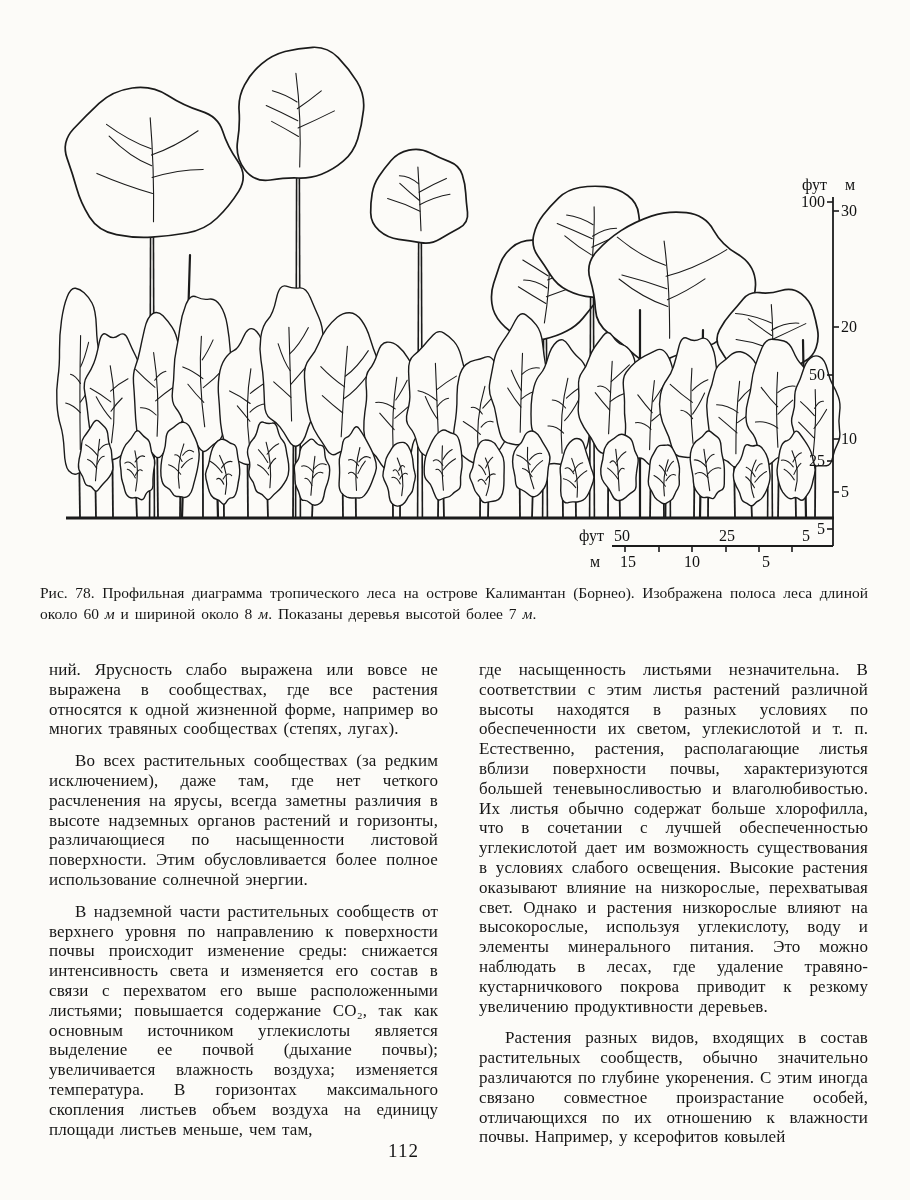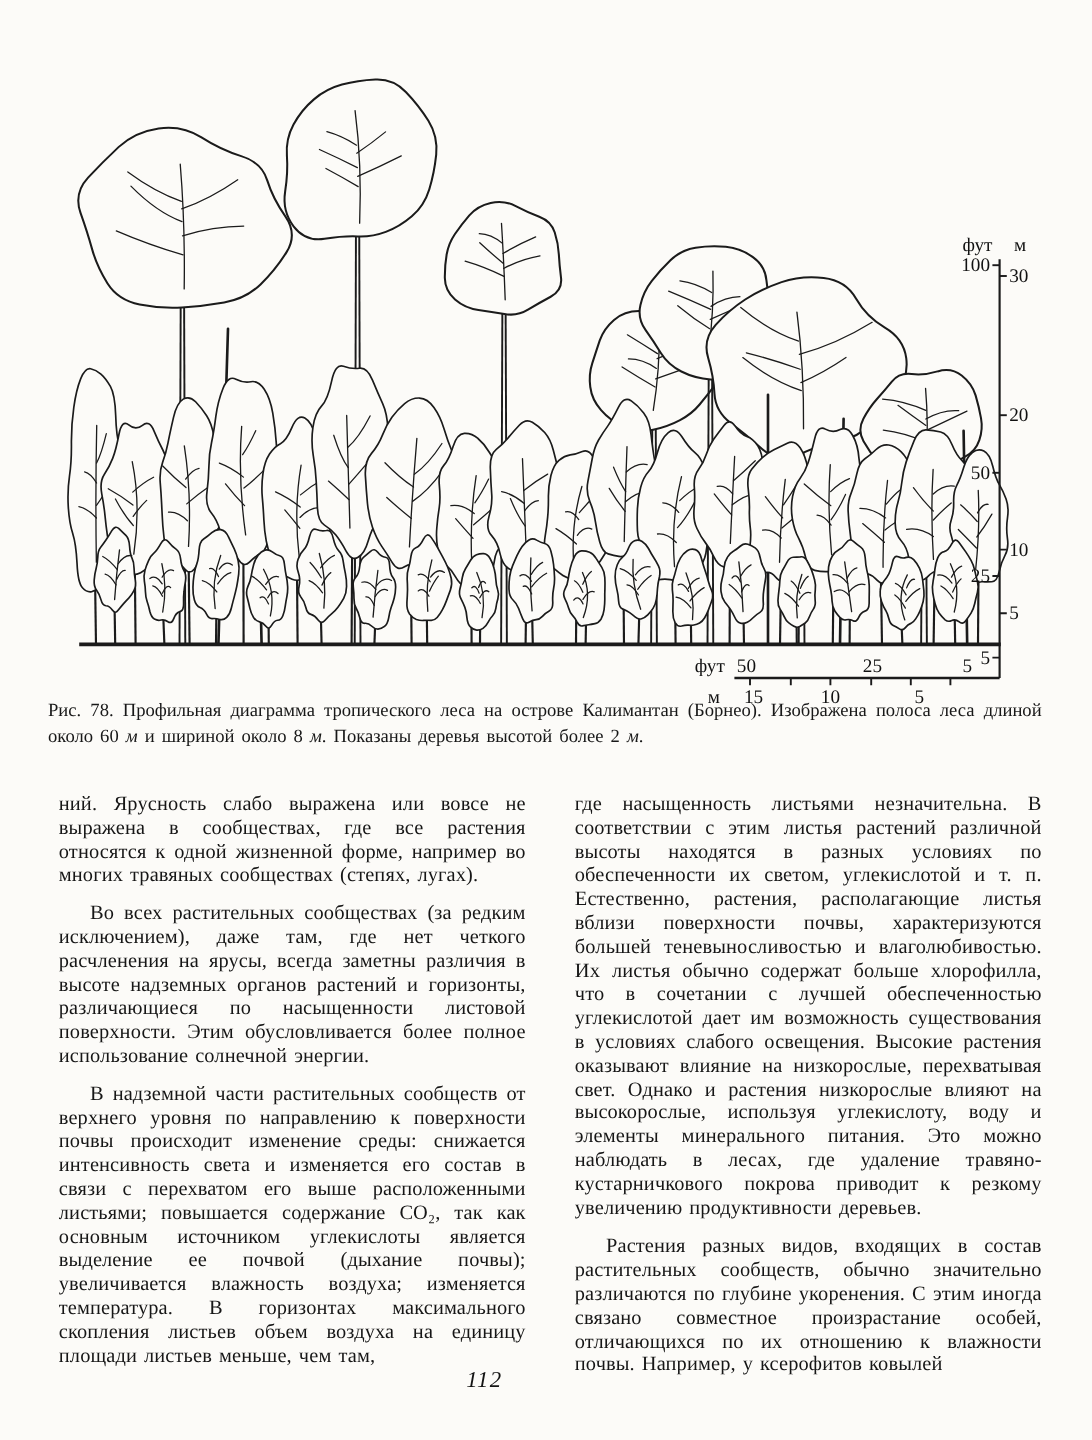--- a/index.html
+++ b/index.html
@@ -5,40 +5,40 @@
   html,body{margin:0;padding:0;}
   body{
     width:910px;height:1200px;
     background:#fcfbf8;
     font-family:"Liberation Serif","DejaVu Serif",serif;
     color:#161616;
     position:relative;
     -webkit-font-smoothing:antialiased;
   }
   .page{position:absolute;inset:0;overflow:hidden;}
-  figure.fig{margin:0;position:absolute;left:0;top:19px;width:839px;}
+  figure.fig{margin:0;position:absolute;left:0;top:0;width:839px;}
   #forest-svg{display:block;}
   figcaption.caption{
     position:absolute;left:40px;top:582px;width:828px;
     font-size:15.5px;line-height:21px;text-align:justify;
     word-spacing:2px;color:#181818;
   }
   figcaption.caption .it{font-style:italic;}
   .col{position:absolute;top:648px;width:413px;}
   .col-left{left:37px;}
   .col-right{left:467px;}
   .col p{
     margin:12px;text-align:justify;
     font-size:17px;line-height:19.8px;
     word-spacing:1.5px;letter-spacing:0.1px;
   }
   .col p.indent{text-indent:26px;font-family:Liberation Serif, serif;}
   .page-number{
     position:absolute;left:0;top:1140px;width:807px;
-    text-align:center;font-size:19px;letter-spacing:1px;color:#141414;font-style:italic;
+    text-align:center;font-size:19px;letter-spacing:1px;color:#141414;
   }
 </style>
 </head>
 <body>
 
 <div class="page">
 
   <figure class="fig">
     <svg id="forest-svg" width="910" height="578" viewBox="0 0 910 578">
         <g>
@@ -483,21 +483,21 @@
           <text x="727" y="541" text-anchor="middle" font-size="16" font-family="&quot;Liberation Serif&quot;,&quot;DejaVu Serif&quot;,serif" fill="#111">25</text>
           <text x="806" y="541" text-anchor="middle" font-size="16" font-family="&quot;Liberation Serif&quot;,&quot;DejaVu Serif&quot;,serif" fill="#111">5</text>
           <text x="600" y="567" text-anchor="end" font-size="16" font-family="&quot;Liberation Serif&quot;,&quot;DejaVu Serif&quot;,serif" fill="#111">м</text>
           <text x="628" y="567" text-anchor="middle" font-size="16" font-family="&quot;Liberation Serif&quot;,&quot;DejaVu Serif&quot;,serif" fill="#111">15</text>
           <text x="692" y="567" text-anchor="middle" font-size="16" font-family="&quot;Liberation Serif&quot;,&quot;DejaVu Serif&quot;,serif" fill="#111">10</text>
           <text x="766" y="567" text-anchor="middle" font-size="16" font-family="&quot;Liberation Serif&quot;,&quot;DejaVu Serif&quot;,serif" fill="#111">5</text>
         </g>
       </svg>
   </figure>
 
-  <figcaption class="caption"><span>Рис. 78. Профильная диаграмма тропического леса на острове Калимантан (Борнео). Изображена полоса леса длиной около 60 </span><span class="it">м</span><span> и шириной около 8 </span><span class="it">м</span><span>. Показаны деревья высотой более 2 </span><span class="it">м</span><span>.</span></figcaption>
+  <figcaption class="caption"><span>Рис. 78. Профильная диаграмма тропического леса на острове Калимантан (Борнео). Изображена полоса леса длиной около 60 </span><span class="it">м</span><span> и шириной около 8 </span><span class="it">м</span><span>. Показаны деревья высотой более 7 </span><span class="it">м</span><span>.</span></figcaption>
 
   <div class="col col-left">
       <p>ний. Ярусность слабо выражена или вовсе не выражена в сообществах, где все растения относятся к одной жизненной форме, например во многих травяных сообществах (степях, лугах).</p>
       <p class="indent">Во всех растительных сообществах (за редким исключением), даже там, где нет четкого расчленения на ярусы, всегда заметны различия в высоте надземных органов растений и горизонты, различающиеся по насыщенности листовой поверхности. Этим обусловливается более полное использование солнечной энергии.</p>
       <p class="indent">В надземной части растительных сообществ от верхнего уровня по направлению к поверхности почвы происходит изменение среды: снижается интенсивность света и изменяется его состав в связи с перехватом его выше расположенными листьями; повышается содержание CO₂, так как основным источником углекислоты является выделение ее почвой (дыхание почвы); увеличивается влажность воздуха; изменяется температура. В горизонтах максимального скопления листьев объем воздуха на единицу площади листьев меньше, чем там,</p>
     </div>
 
   <div class="col col-right">
       <p>где насыщенность листьями незначительна. В соответствии с этим листья растений различной высоты находятся в разных условиях по обеспеченности их светом, углекислотой и т. п. Естественно, растения, располагающие листья вблизи поверхности почвы, характеризуются большей теневыносливостью и влаголюбивостью. Их листья обычно содержат больше хлорофилла, что в сочетании с лучшей обеспеченностью углекислотой дает им возможность существования в условиях слабого освещения. Высокие растения оказывают влияние на низкорослые, перехватывая свет. Однако и растения низкорослые влияют на высокорослые, используя углекислоту, воду и элементы минерального питания. Это можно наблюдать в лесах, где удаление травяно-кустарничкового покрова приводит к резкому увеличению продуктивности деревьев.</p>
       <p class="indent">Растения разных видов, входящих в состав растительных сообществ, обычно значительно различаются по глубине укоренения. С этим иногда связано совместное произрастание особей, отличающихся по их отношению к влажности почвы. Например, у ксерофитов ковылей</p>

